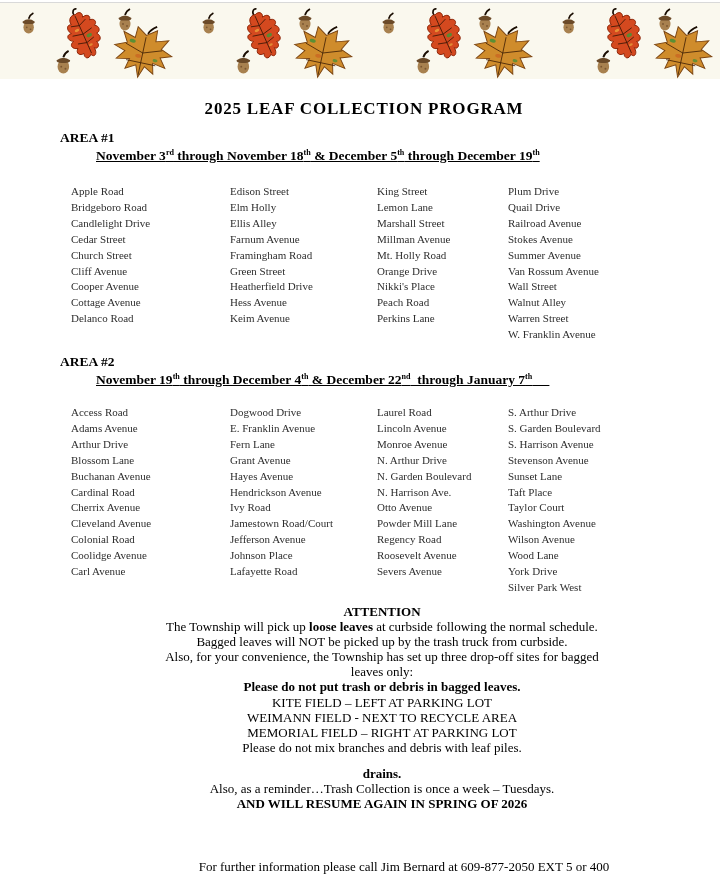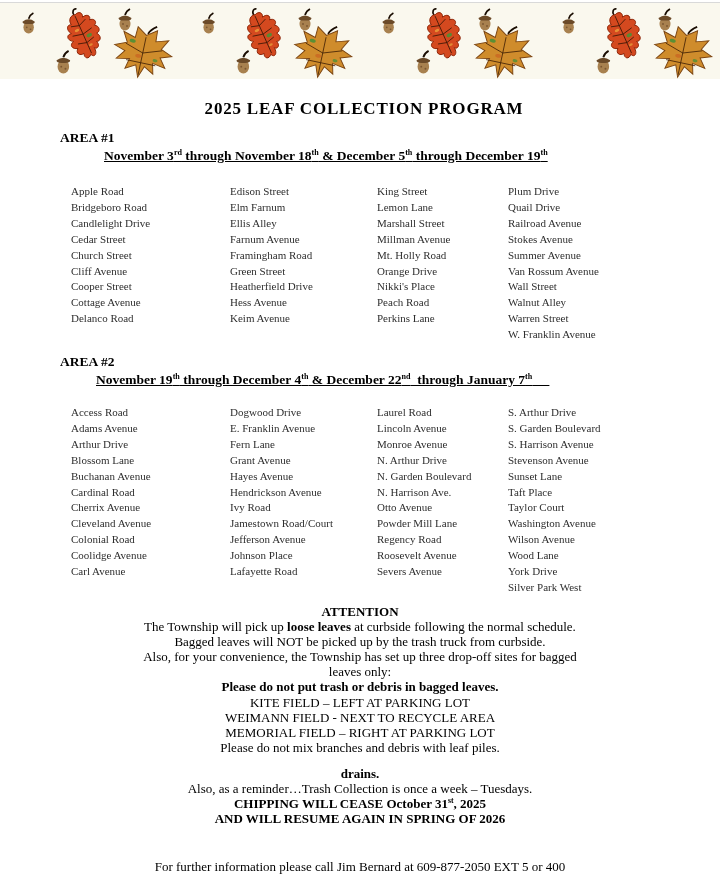--- a/index.html
+++ b/index.html
@@ -20,21 +20,21 @@
   .dates sup, .centerblock sup{font-size:0.6em;vertical-align:super;line-height:0;}
   .col{
     position:absolute;font-family:Liberation Serif, serif;
     font-size:11px;line-height:15.9px;color:#2e2e2e;white-space:nowrap;
   }
   .centerblock{
     position:absolute;left:0;width:720px;text-align:center;
     font-size:13px;line-height:15.1px;
   }
   .b{font-weight:bold;}
-  .tline{white-space:pre-wrap;}
+  .tline{white-space:pre-wrap;margin-left:44px;}
 </style>
 </head>
 <body>
 
 <div>
 
   <svg class="band" width="720" height="76" viewBox="0 0 720 76">
     <defs>
       <g id="acorn">
         <path d="M7,4 C8,1 10,-1 12,-2" stroke="#1a0d02" stroke-width="1.8" fill="none"></path>
@@ -70,35 +70,35 @@
     <rect width="720" height="76" fill="#faf8ee"></rect>
     <use href="#unit" transform="translate(0,0)"></use>
     <use href="#unit" transform="translate(180,0)"></use>
     <use href="#unit" transform="translate(360,0)"></use>
     <use href="#unit" transform="translate(540,0)"></use>
   </svg>
 
   <h1 class="title">2025 LEAF COLLECTION PROGRAM</h1>
 
   <div class="area-label" style="left:60px;top:130px">AREA #1</div>
-  <div class="dates" style="left:104px;top:148px"><span>November 3</span><sup>rd</sup><span> through November 18</span><sup>th</sup><span> &amp; December 5</span><sup>th</sup><span> through December 19</span><sup>th</sup></div>
+  <div class="dates" style="left:96px;top:148px"><span>November 3</span><sup>rd</sup><span> through November 18</span><sup>th</sup><span> &amp; December 5</span><sup>th</sup><span> through December 19</span><sup>th</sup></div>
   <div class="col" style="left:71px;top:184px">
       <div>Apple Road</div>
       <div>Bridgeboro Road</div>
       <div>Candlelight Drive</div>
       <div>Cedar Street</div>
       <div>Church Street</div>
       <div>Cliff Avenue</div>
-      <div>Cooper Street</div>
+      <div>Cooper Avenue</div>
       <div>Cottage Avenue</div>
       <div>Delanco Road</div>
     </div>
   <div class="col" style="left:230px;top:184px">
       <div>Edison Street</div>
-      <div>Elm Farnum</div>
+      <div>Elm Holly</div>
       <div>Ellis Alley</div>
       <div>Farnum Avenue</div>
       <div>Framingham Road</div>
       <div>Green Street</div>
       <div>Heatherfield Drive</div>
       <div>Hess Avenue</div>
       <div>Keim Avenue</div>
     </div>
   <div class="col" style="left:377px;top:184px">
       <div>King Street</div>
@@ -192,20 +192,19 @@
         <div class="tline"><span>WEIMANN FIELD - NEXT TO RECYCLE AREA</span></div>
         <div class="tline"><span>MEMORIAL FIELD – RIGHT AT PARKING LOT</span></div>
         <div class="tline"><span>Please do not mix branches and debris with leaf piles.</span></div>
       </div>
   </div>
 
   <div class="centerblock" style="top:766px">
     <div>
         <div class="tline"><span class="b">drains.</span></div>
         <div class="tline"><span>Also, as a reminder…Trash Collection is once a week – Tuesdays.</span></div>
-        <div class="tline"><span class="b">CHIPPING WILL CEASE October 31</span><sup class="b">st</sup><span class="b">, 2025</span></div>
         <div class="tline"><span class="b">AND WILL RESUME AGAIN IN SPRING OF 2026</span></div>
       </div>
   </div>
 
   <div class="centerblock tline" style="top:859px">For further information please call Jim Bernard at 609-877-2050 EXT 5 or 400</div>
 
 </div>
 
 </body></html>

